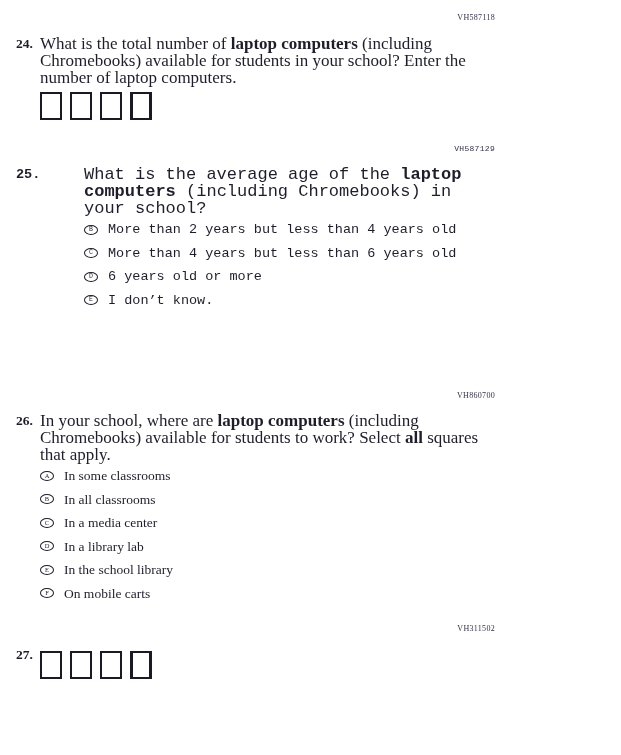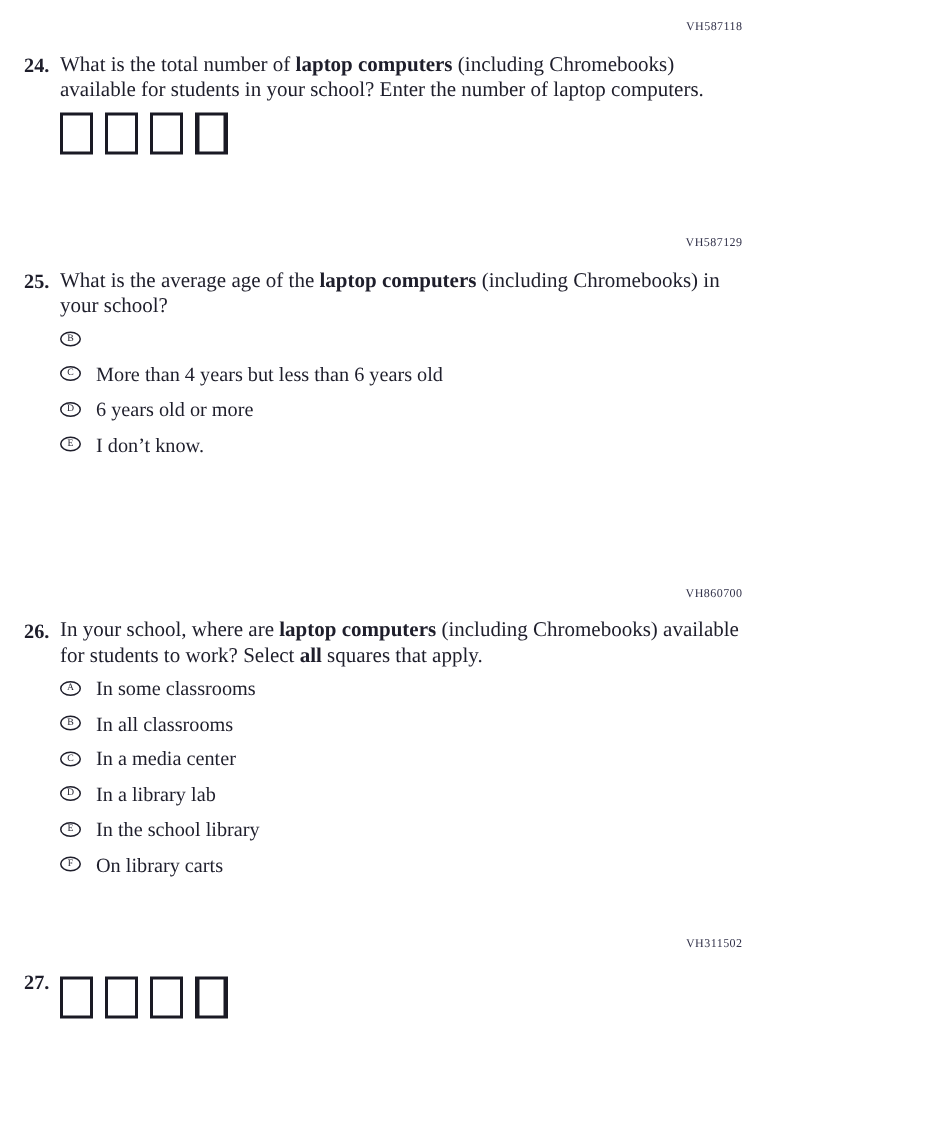--- a/index.html
+++ b/index.html
@@ -25,21 +25,21 @@
   .q-content { display: flex; }
   .q-number {
     flex: 0 0 24px;
     width: 24px;
     font-weight: bold;
     font-size: 13.5px;
     line-height: 17px;
   }
   .q-body { flex: 1; min-width: 0; }
   .q-prompt {
-    font-size: 14px;
+    font-size: 17px;
     line-height: 17px;
     max-width: 502px;
   }
   .q-prompt .bold { font-weight: bold; }
   .options { margin-top: 1px; }
   .option-row {
     display: flex;
     align-items: center;
     height: 23.5px;
   }
@@ -90,29 +90,30 @@
         <div class="digit-boxes after-prompt-24">
           <div class="digit-box"></div>
           <div class="digit-box"></div>
           <div class="digit-box"></div>
           <div class="digit-box"></div>
         </div>
       </div>
     </div>
   </section>
 
-  <section class="question" style="top:157px;">
+  <section class="question" style="top:144px;font-family:Liberation Mono, monospace;">
     <div class="q-code">VH587129</div>
-    <div class="q-content" style="margin-top:22px;">
+    <div class="q-content" style="margin-top:22px;gap:44px;">
       <div class="q-number">25.</div>
       <div class="q-body">
         <div class="q-prompt"><span>What is the average age of the </span><span class="bold">laptop computers</span><span> (including Chromebooks) in your school?</span></div>
         <div class="options">
           <div class="option-row">
             <span class="bubble">B</span>
+            <span class="option-label">More than 2 years but less than 4 years old</span>
           </div>
           <div class="option-row">
             <span class="bubble">C</span>
             <span class="option-label">More than 4 years but less than 6 years old</span>
           </div>
           <div class="option-row">
             <span class="bubble">D</span>
             <span class="option-label">6 years old or more</span>
           </div>
           <div class="option-row">
@@ -146,21 +147,21 @@
           <div class="option-row">
             <span class="bubble">D</span>
             <span class="option-label">In a library lab</span>
           </div>
           <div class="option-row">
             <span class="bubble">E</span>
             <span class="option-label">In the school library</span>
           </div>
           <div class="option-row">
             <span class="bubble">F</span>
-            <span class="option-label">On library carts</span>
+            <span class="option-label">On mobile carts</span>
           </div>
         </div>
       </div>
     </div>
   </section>
 
   <section class="question" style="top:624px;">
     <div class="q-code">VH311502</div>
     <div class="q-content" style="margin-top:22px;">
       <div class="q-number">27.</div>

